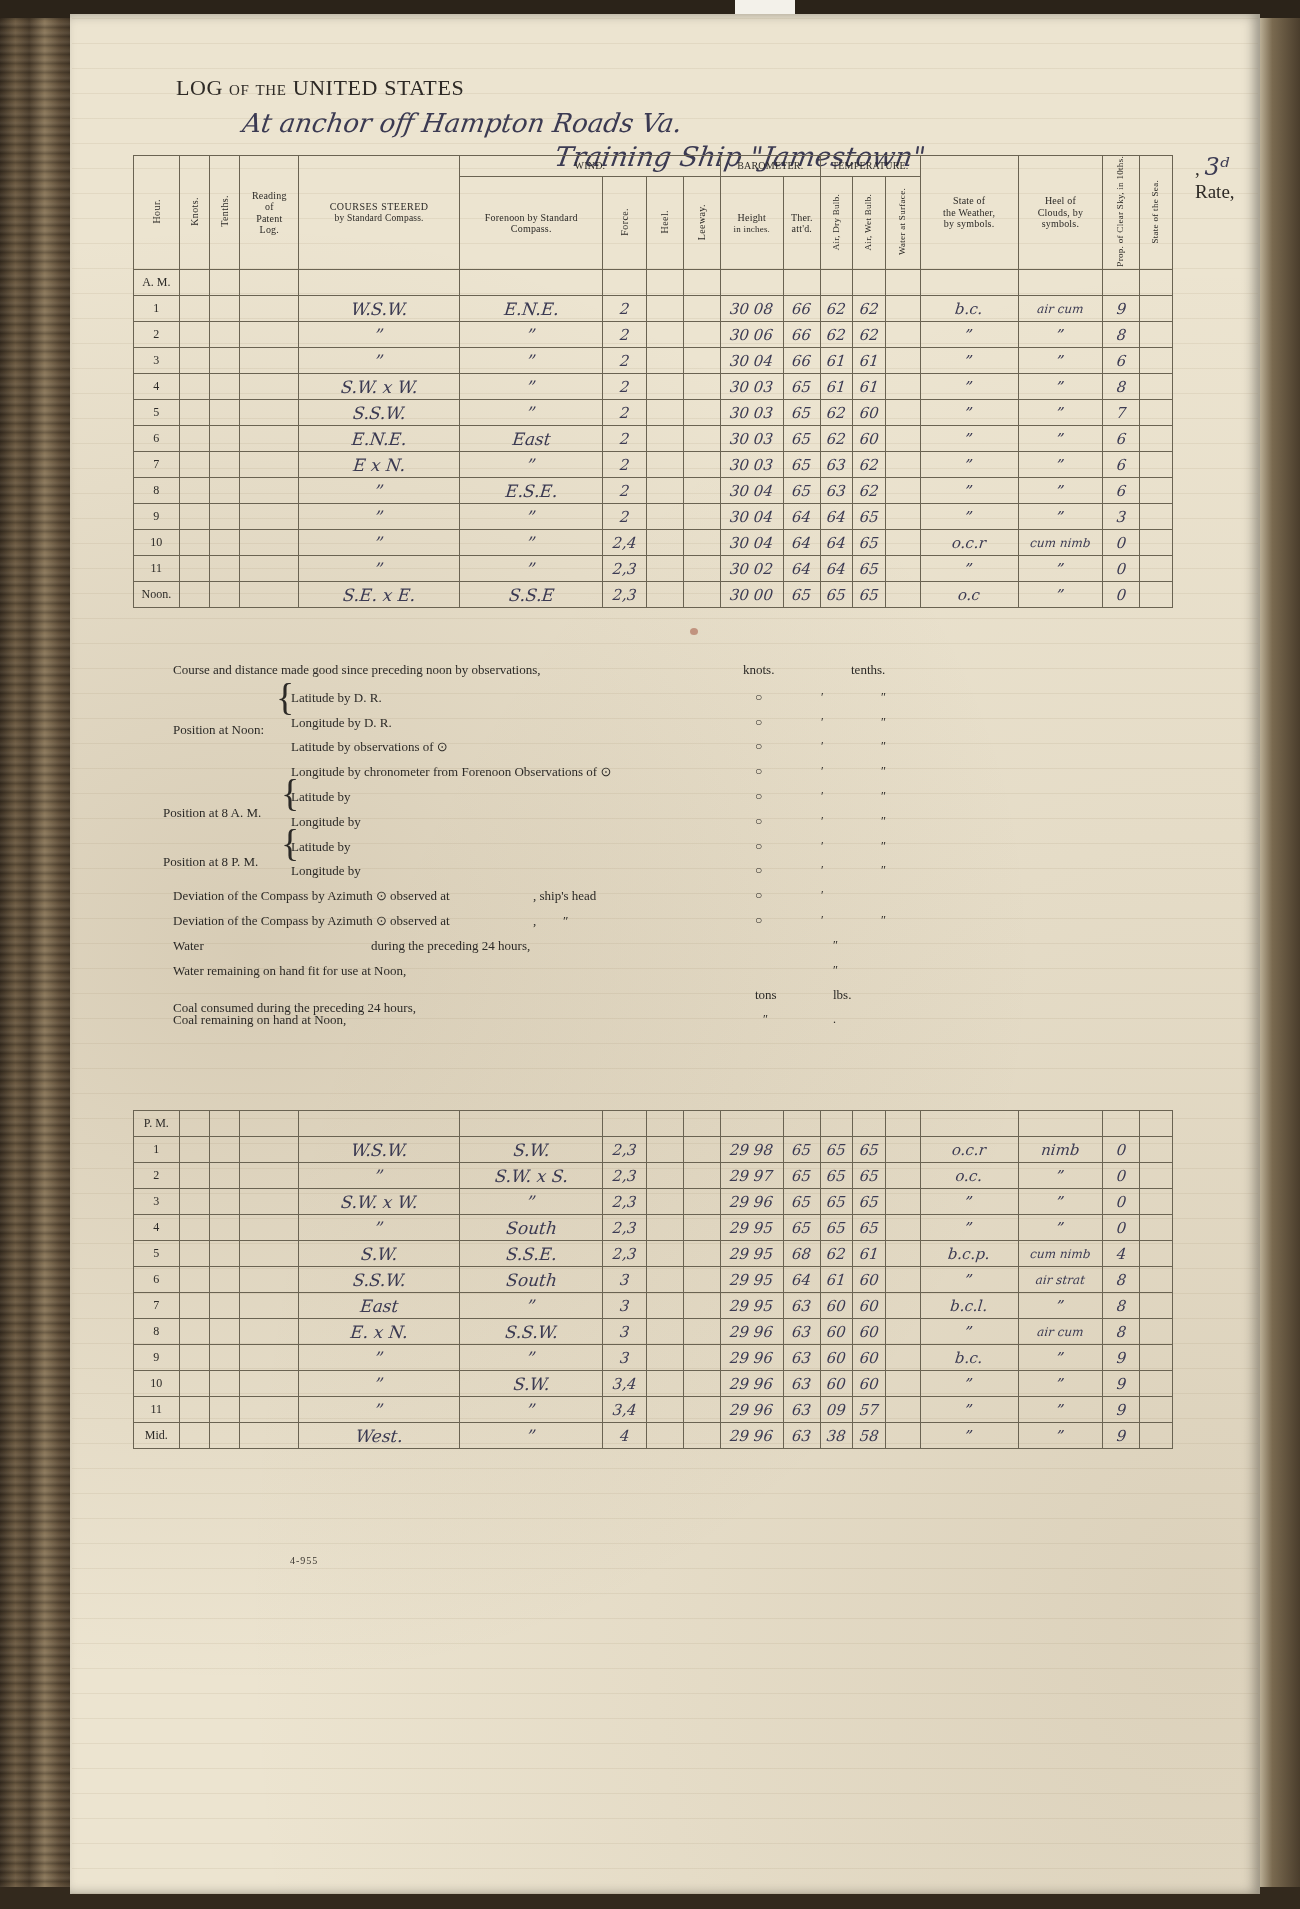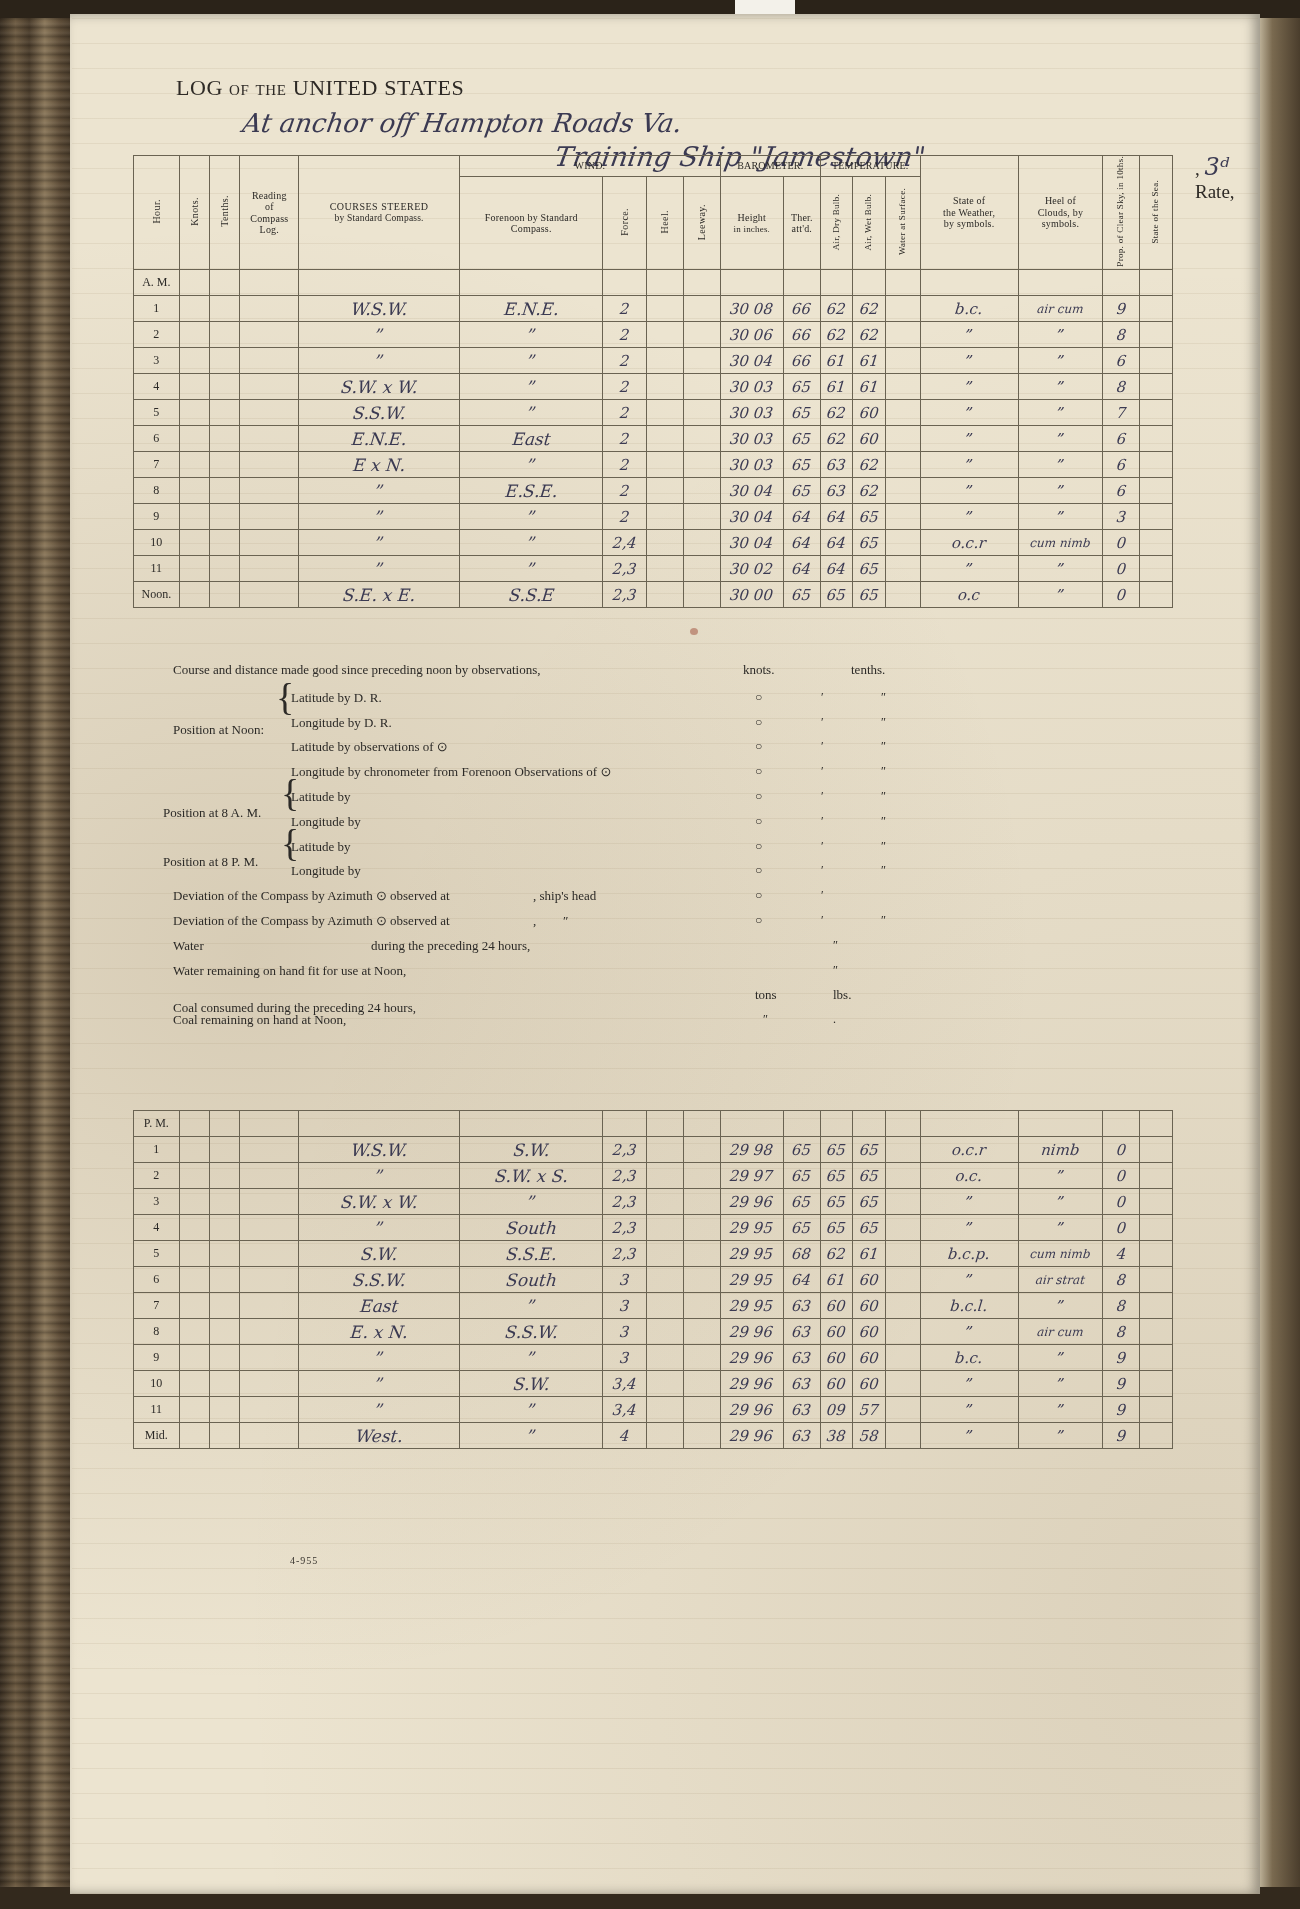--- a/index.html
+++ b/index.html
@@ -133,21 +133,21 @@
         <col class="c-state">
     </colgroup>
     <tbody>
         <tr>
       <td class="hdrcell" rowspan="3" style="height:98px"><span class="vert">Hour.</span></td>
       <td class="hdrcell" rowspan="3"><span class="vert">Knots.</span></td>
       <td class="hdrcell" rowspan="3"><span class="vert">Tenths.</span></td>
       <td class="hdrcell" rowspan="3">
         <div>Reading</div>
         <div style="font-size:10px">of</div>
-        <div>Compass</div>
+        <div>Patent</div>
         <div>Log.</div>
       </td>
       <td class="hdrcell" rowspan="3">
         <div style="letter-spacing:.5px">COURSES STEERED</div>
         <div style="font-size:9.5px">by Standard Compass.</div>
       </td>
       <td class="hdrcell" colspan="4" style="height:20px">WIND.</td>
       <td class="hdrcell" colspan="2">BAROMETER.</td>
       <td class="hdrcell" colspan="3">TEMPERATURE.</td>
       <td class="hdrcell" rowspan="3">

